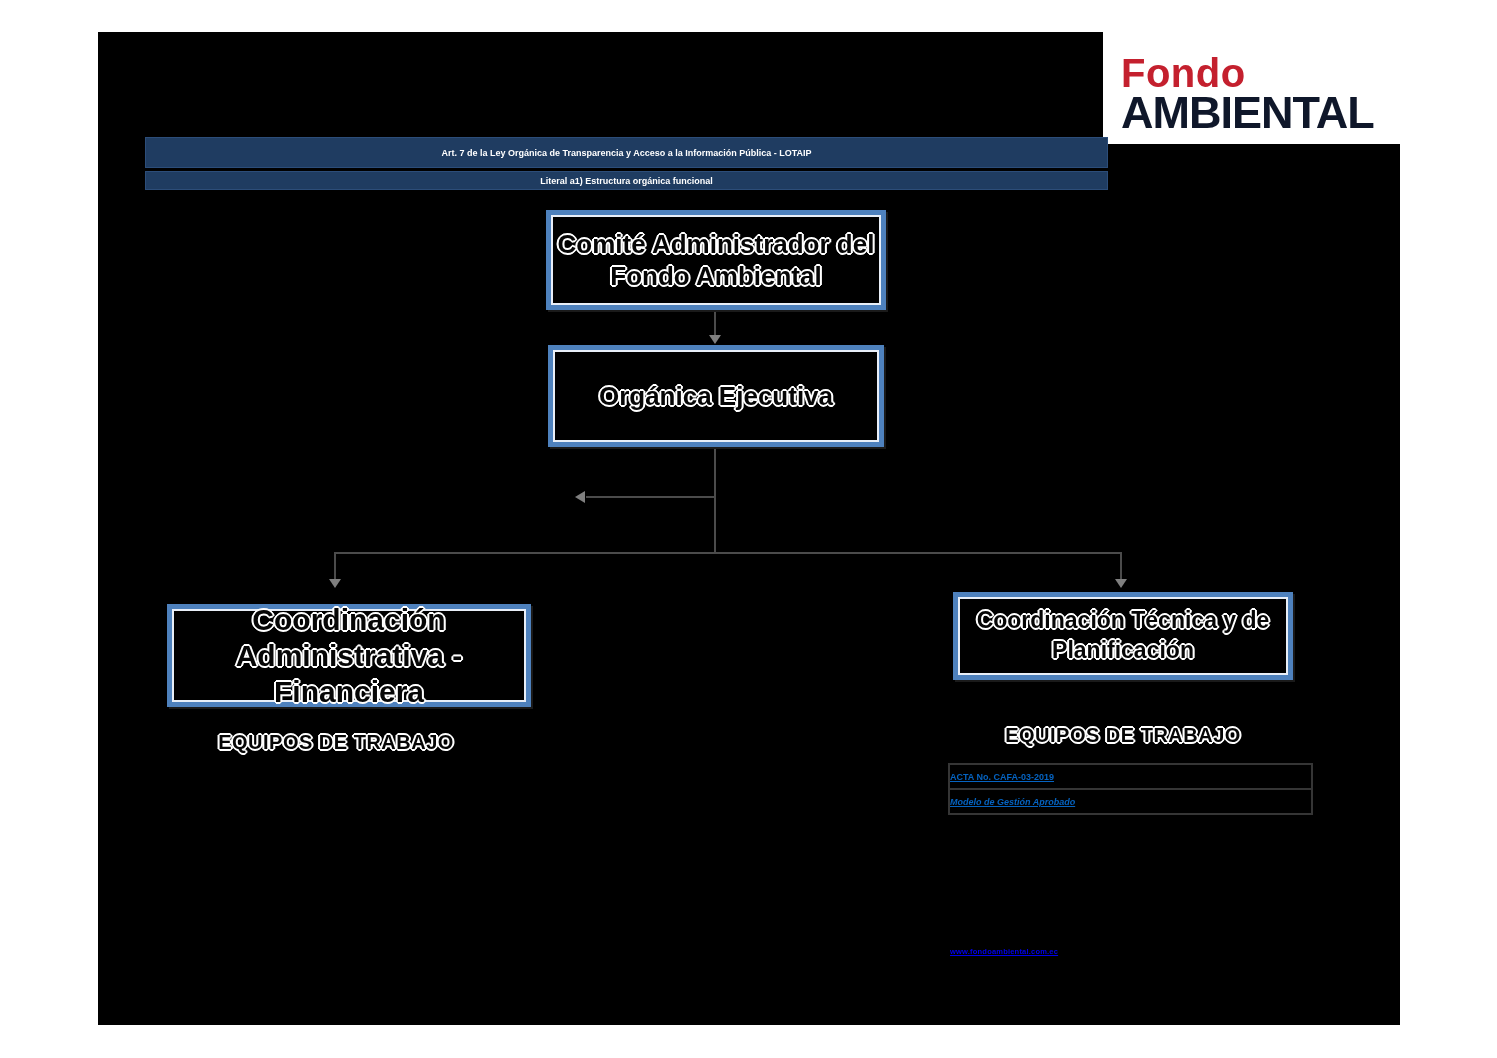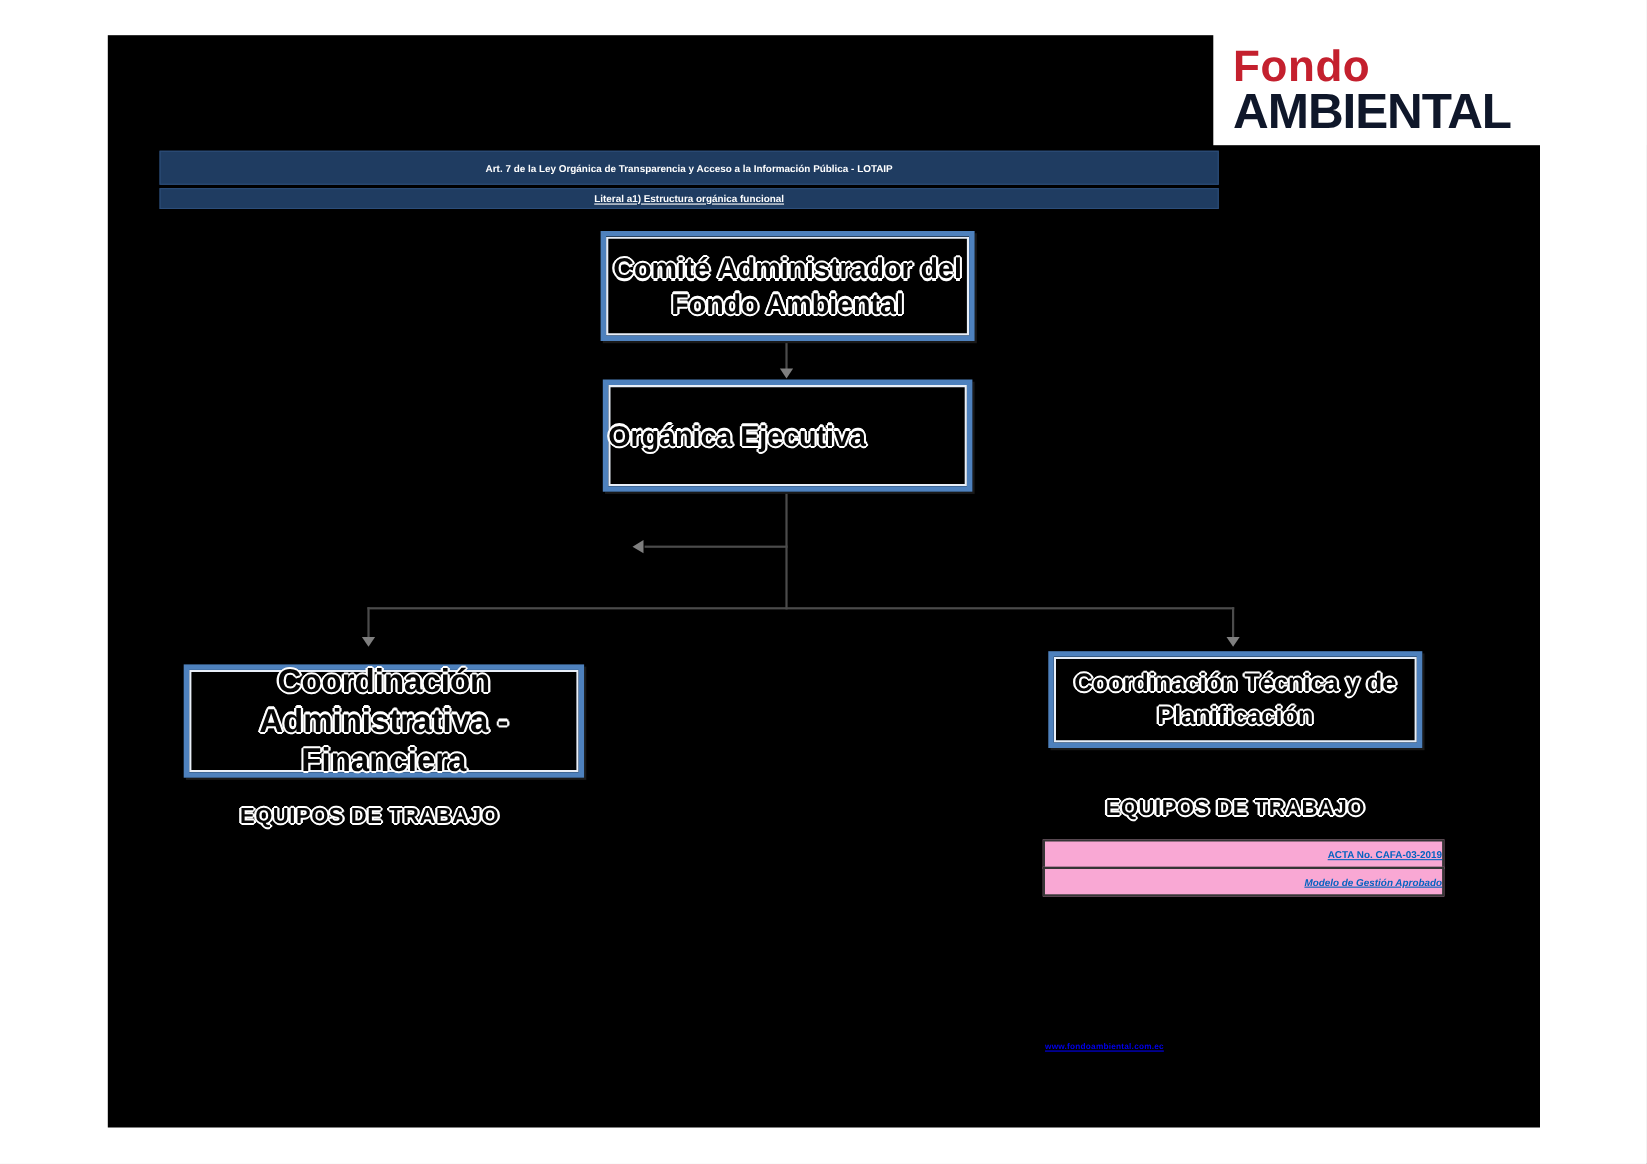--- a/index.html
+++ b/index.html
@@ -6,39 +6,39 @@
   html,body { background:#ffffff; }
   body { font-family:"Liberation Sans", sans-serif; }
   .page {
     position:relative; width:1497px; height:1058px; background:#ffffff; overflow:hidden;
   }
   .canvas {
     position:absolute; left:98px; top:32px; width:1302px; height:993px; background:#000000;
   }
   
   .logo-block {
-    position:absolute; left:1103px; top:0; width:394px; height:132px; background:#ffffff;
+    position:absolute; left:1103px; top:12px; width:394px; height:132px; background:#ffffff;
     padding:42px 0 0 18px;
   }
   .logo-line1 { font-size:40px; font-weight:bold; color:#c4202e; line-height:0.95; letter-spacing:0.5px; }
   .logo-line2 { font-size:45px; font-weight:bold; color:#0f172a; line-height:1; letter-spacing:-1px; margin-top:-2px; }
   
   .bar {
     position:absolute; left:145px; width:963px; background:#1f3c61;
     display:flex; align-items:center; justify-content:center;
     color:#ffffff; font-weight:bold; font-size:9px; border:1px solid #2c4d79;
   }
   .bar1 { top:137px; height:31px; }
-  .bar2 { top:171px; height:19px;text-decoration:underline; }
+  .bar2 { top:171px; height:19px; }
   
   .node {
     position:absolute; background:#000000;
     border:5px solid #4e81bd;
     box-shadow: inset 0 0 0 2px #e9eff8, 2px 2px 0 0 #1a1a1a;
-    display:flex; align-items:center; justify-content:flex-start;
+    display:flex; align-items:center; justify-content:center;
     text-align:center; font-weight:bold;
   }
   .node-cyan { border-color:#2caae2; box-shadow: inset 0 0 0 2px #ffffff, 2px 2px 0 0 #d9d9d9; }
   .hollow {
     color:#060606;
     text-shadow:
       1px 0 0 #fff, -1px 0 0 #fff, 0 1px 0 #fff, 0 -1px 0 #fff,
       1px 1px 0 #fff, -1px -1px 0 #fff, 1px -1px 0 #fff, -1px 1px 0 #fff,
       2px 0 0 #fff, -2px 0 0 #fff, 0 2px 0 #fff, 0 -2px 0 #fff;
   }
@@ -64,22 +64,22 @@
   .arrow { position:absolute; width:0; height:0; }
   .arr-down { border-left:6px solid transparent; border-right:6px solid transparent; border-top:9px solid #7f7f7f; }
   .arr-left { border-top:6px solid transparent; border-bottom:6px solid transparent; border-right:10px solid #7f7f7f; }
   .a-v1 { left:709px; top:335px; }
   .a-ases { left:575px; top:491px; }
   .a-vl { left:329px; top:579px; }
   .a-vr { left:1115px; top:579px; }
   
   .link-table { position:absolute; left:948px; top:763px; width:365px; }
   .link-row {
-    height:27px; background:#f9a8d4; border:2px solid #353535;
-    display:flex; align-items:center; justify-content:flex-end;
+    height:27px; background:#000000; border:2px solid #353535;
+    display:flex; align-items:center; justify-content:flex-start;
   }
   .link-row + .link-row { margin-top:-2px;font-style:italic; }
   .doc-link { font-size:9px; font-weight:bold; color:#0563c1; text-decoration:underline; }
   
   .site-link {
     position:absolute; left:950px; top:947px; font-size:7.5px; font-weight:bold;
     color:#0000ee; text-decoration:underline; letter-spacing:0.2px;
   }
 </style>
 </head>

